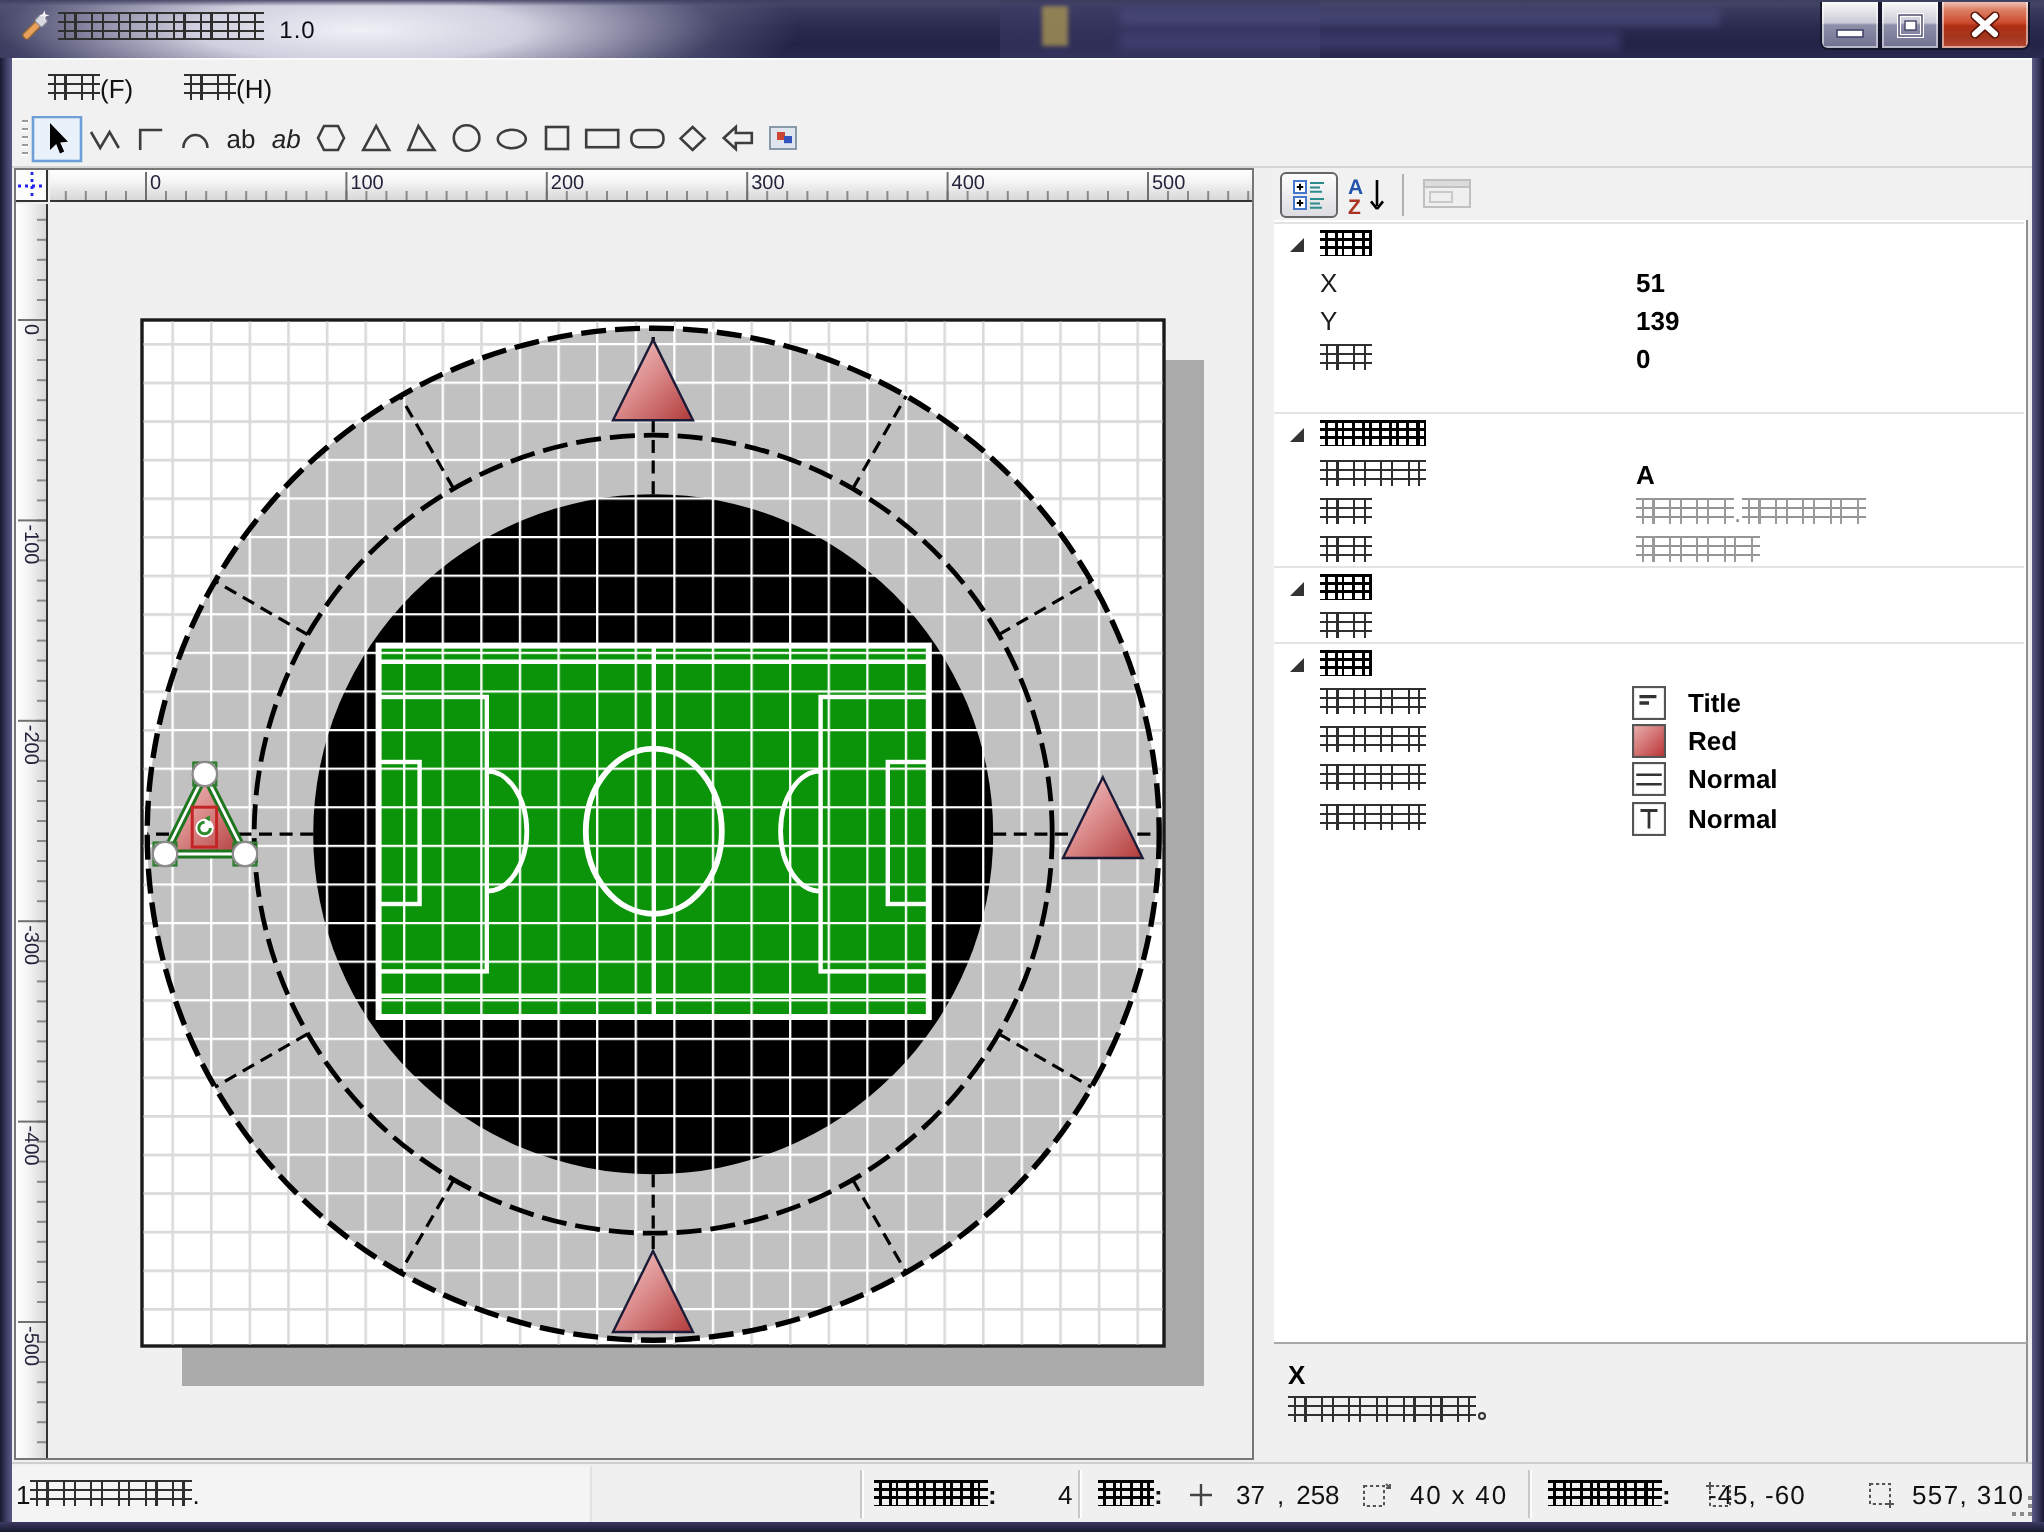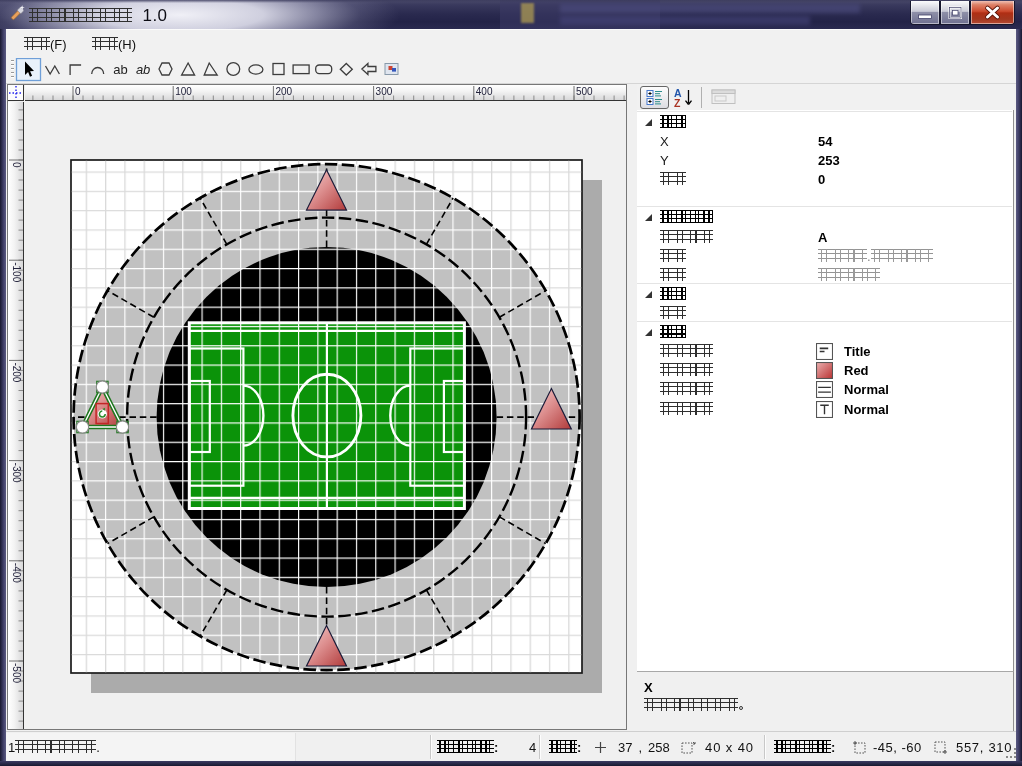--- a/index.html
+++ b/index.html
@@ -12,21 +12,21 @@
  repeating-linear-gradient(180deg,#000 0 1.3px,transparent 1.3px 4.1px);}
 .zh.gy{background:
  repeating-linear-gradient(90deg,transparent 0 3px,#9a9a9a 3px 4px,transparent 4px 8.2px,#9a9a9a 8.2px 9.4px,transparent 9.4px 13.6px),
  repeating-linear-gradient(180deg,#949494 0 1px,transparent 1px 4.4px);}
 #titlebar{position:absolute;left:0;top:0;width:1022px;height:29px;overflow:hidden;
  background:linear-gradient(180deg,#50506f 0%,#3b3b5f 14%,#2a2a4f 48%,#232348 75%,#2a2a50 100%);}
 #titlebar .bgwin{position:absolute;top:0;height:29px;}
 #tglow{position:absolute;left:-40px;top:-26px;width:440px;height:82px;border-radius:50%;
  background:radial-gradient(ellipse closest-side,rgba(244,244,250,.98) 0%,rgba(225,225,238,.9) 38%,rgba(190,190,212,.62) 62%,rgba(150,150,180,.25) 82%,rgba(120,120,160,0) 100%);}
 #ticon{position:absolute;left:8px;top:4px;width:19px;height:19px;}
-#ttext{position:absolute;left:29px;top:6px;font-size:17px;color:#0c0c14;letter-spacing:0.5px;}
+#ttext{position:absolute;left:29px;top:6px;font-size:12px;color:#0c0c14;letter-spacing:0.5px;}
 .cap{position:absolute;top:1px;height:24px;border:1px solid #16162c;border-top:none;overflow:hidden;}
 .cap .inner{position:absolute;inset:0;border:1px solid rgba(255,255,255,.5);border-top:none;}
 #capmin{left:910px;width:30px;border-radius:0 0 0 4px;background:linear-gradient(180deg,#fbfbfc 0%,#c9cad6 45%,#8e8fa8 50%,#6f7090 100%);}
 #capmax{left:940px;width:30px;background:linear-gradient(180deg,#fbfbfc 0%,#c9cad6 45%,#8e8fa8 50%,#6f7090 100%);}
 #capclose{left:970px;width:45px;border-radius:0 0 4px 0;background:linear-gradient(180deg,#efc0b4 0%,#dd8268 16%,#cc4a2e 45%,#b02e14 52%,#a3371f 78%,#b84a33 100%);}
 #brdL{position:absolute;left:0;top:29px;width:6px;bottom:0;background:linear-gradient(90deg,#18182f,#3f3e66 55%,#5b5a82);}
 #brdR{position:absolute;right:0;top:29px;width:6px;bottom:0;background:linear-gradient(270deg,#18182f,#3f3e66 55%,#5b5a82);}
 #brdB{position:absolute;left:0;bottom:0;height:5px;width:1022px;background:linear-gradient(0deg,#18182f,#3b3a62);}
 #client{position:absolute;left:6px;top:29px;width:1010px;height:732px;background:#f0f0f0;}
 #menubar{position:absolute;left:0;top:0;width:1010px;height:27px;background:#f1f1f1;border-top:1px solid #fbfbfb;font-size:13px;color:#111;}
@@ -373,24 +373,24 @@
                 <stop offset="1" stop-color="#bb3333"></stop>
               </linearGradient>
             </defs>
           </svg><div class="catline" style="top:1px;"></div><div class="prow" style="top:3px;">
             <svg class="exp" style="top:5px;" viewBox="0 0 9 9">
               <path d="M8 1 V8 H1 Z" fill="#333"></path>
             </svg>
             <span class="pname"><span class="zh b" style="width:26px;"></span></span>
           </div><div class="prow" style="top:22px;">
             <span class="pname">X</span>
-            <span class="pval">54</span>
+            <span class="pval">51</span>
           </div><div class="prow" style="top:41px;">
             <span class="pname">Y</span>
-            <span class="pval">253</span>
+            <span class="pval">139</span>
           </div><div class="prow" style="top:60px;">
             <span class="pname"><span class="zh " style="width:26px;"></span></span>
             <span class="pval">0</span>
           </div><div class="catline" style="top:96px;"></div><div class="prow" style="top:98px;">
             <svg class="exp" style="top:5px;" viewBox="0 0 9 9">
               <path d="M8 1 V8 H1 Z" fill="#333"></path>
             </svg>
             <span class="pname"><span class="zh b" style="width:53px;"></span></span>
           </div><div class="prow" style="top:118px;">
             <span class="pname"><span class="zh " style="width:53px;"></span></span>
@@ -462,21 +462,21 @@
           <rect x="1" y="2" width="10" height="10" fill="none" stroke="#555" stroke-dasharray="1.6 1.4"></rect>
           <path d="M12 1 l2 2 m0-2 v2 h-2" stroke="#555" fill="none"></path>
         </svg>
         <span class="sb" style="left:699px;letter-spacing:0.9px;">40 x 40</span>
         <div class="sbsep" style="left:758px;"></div>
         <span class="sb sbb" style="left:768px;"><span class="zh b" style="width:57px;"></span>:</span>
         <svg class="sb" style="left:847px;top:9px;" width="14" height="13" viewBox="0 0 14 13">
           <rect x="2" y="2" width="10" height="10" fill="none" stroke="#555" stroke-dasharray="1.6 1.4"></rect>
           <path d="M2 0 v4 M0 2 h4" stroke="#555"></path>
         </svg>
-        <span class="sb" style="left:867px;letter-spacing:0.5px;">-45, -60</span>
+        <span class="sb" style="left:848px;letter-spacing:0.5px;">-45, -60</span>
         <svg class="sb" style="left:928px;top:9px;" width="14" height="13" viewBox="0 0 14 13">
           <rect x="1" y="1" width="10" height="10" fill="none" stroke="#555" stroke-dasharray="1.6 1.4"></rect>
           <path d="M11 9 v4 M9 11 h4" stroke="#555"></path>
         </svg>
         <span class="sb" style="left:950px;letter-spacing:0.7px;">557, 310</span>
         <svg class="sb" style="left:1000px;top:16px;" width="12" height="12" viewBox="0 0 12 12">
           <g fill="#8a8a8a">
             <rect x="8" y="8" width="2" height="2"></rect>
             <rect x="8" y="4" width="2" height="2"></rect>
             <rect x="4" y="8" width="2" height="2"></rect>

